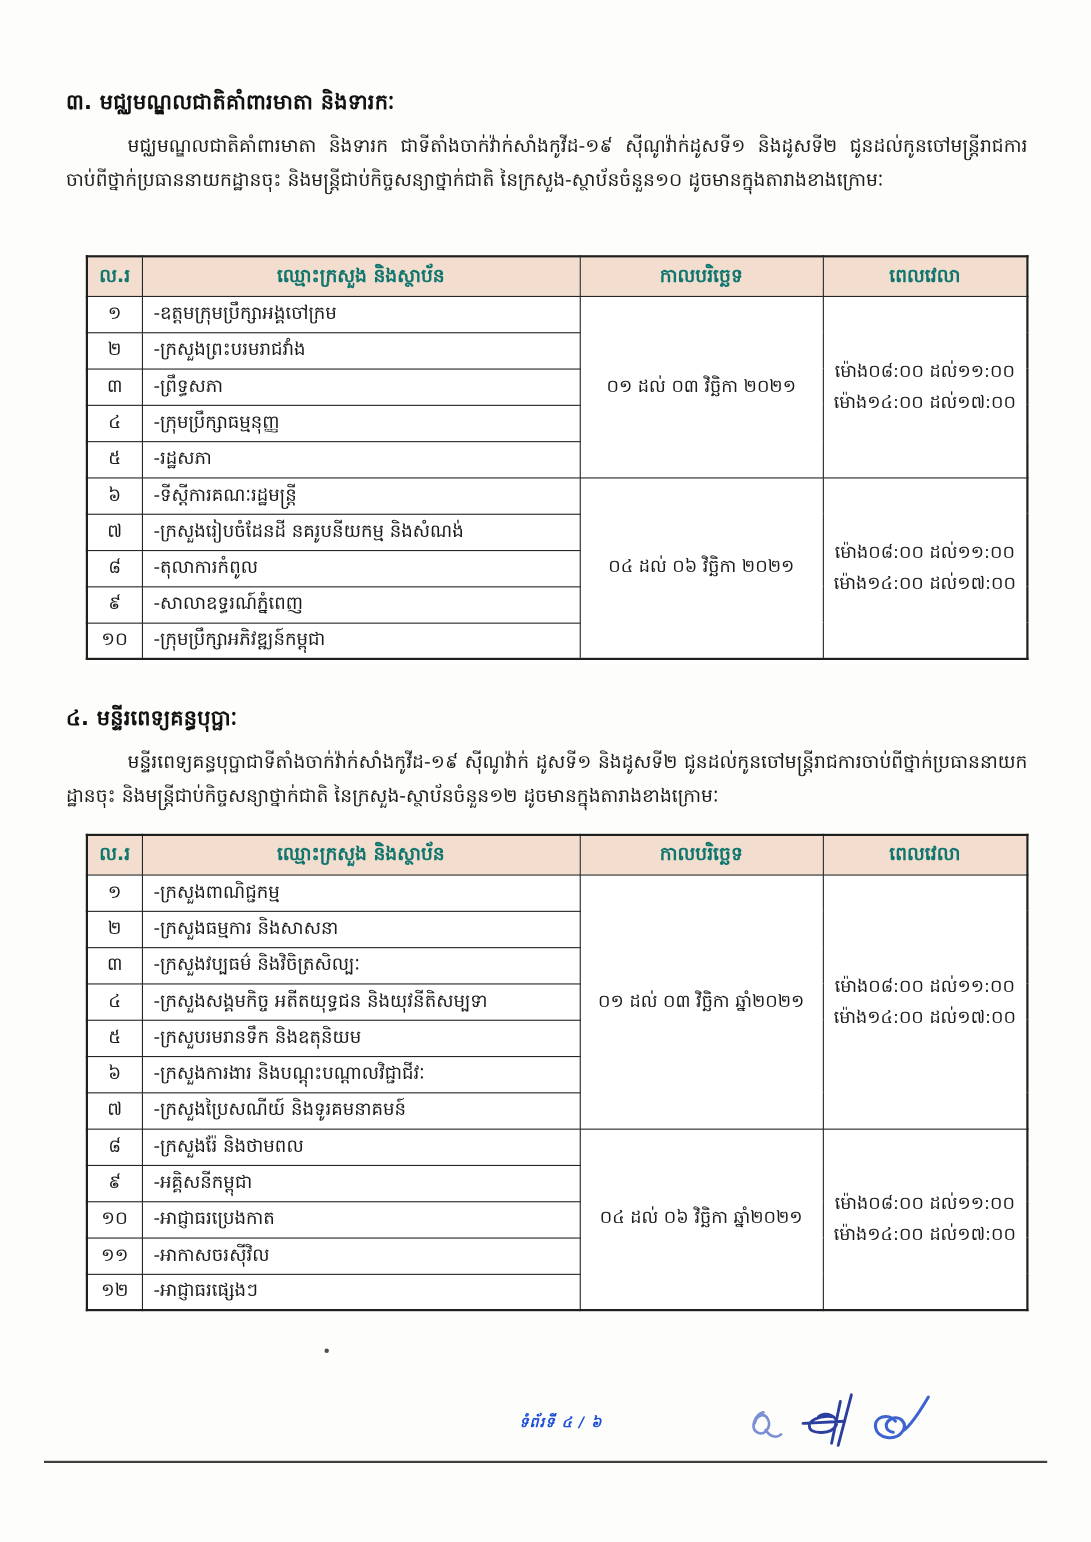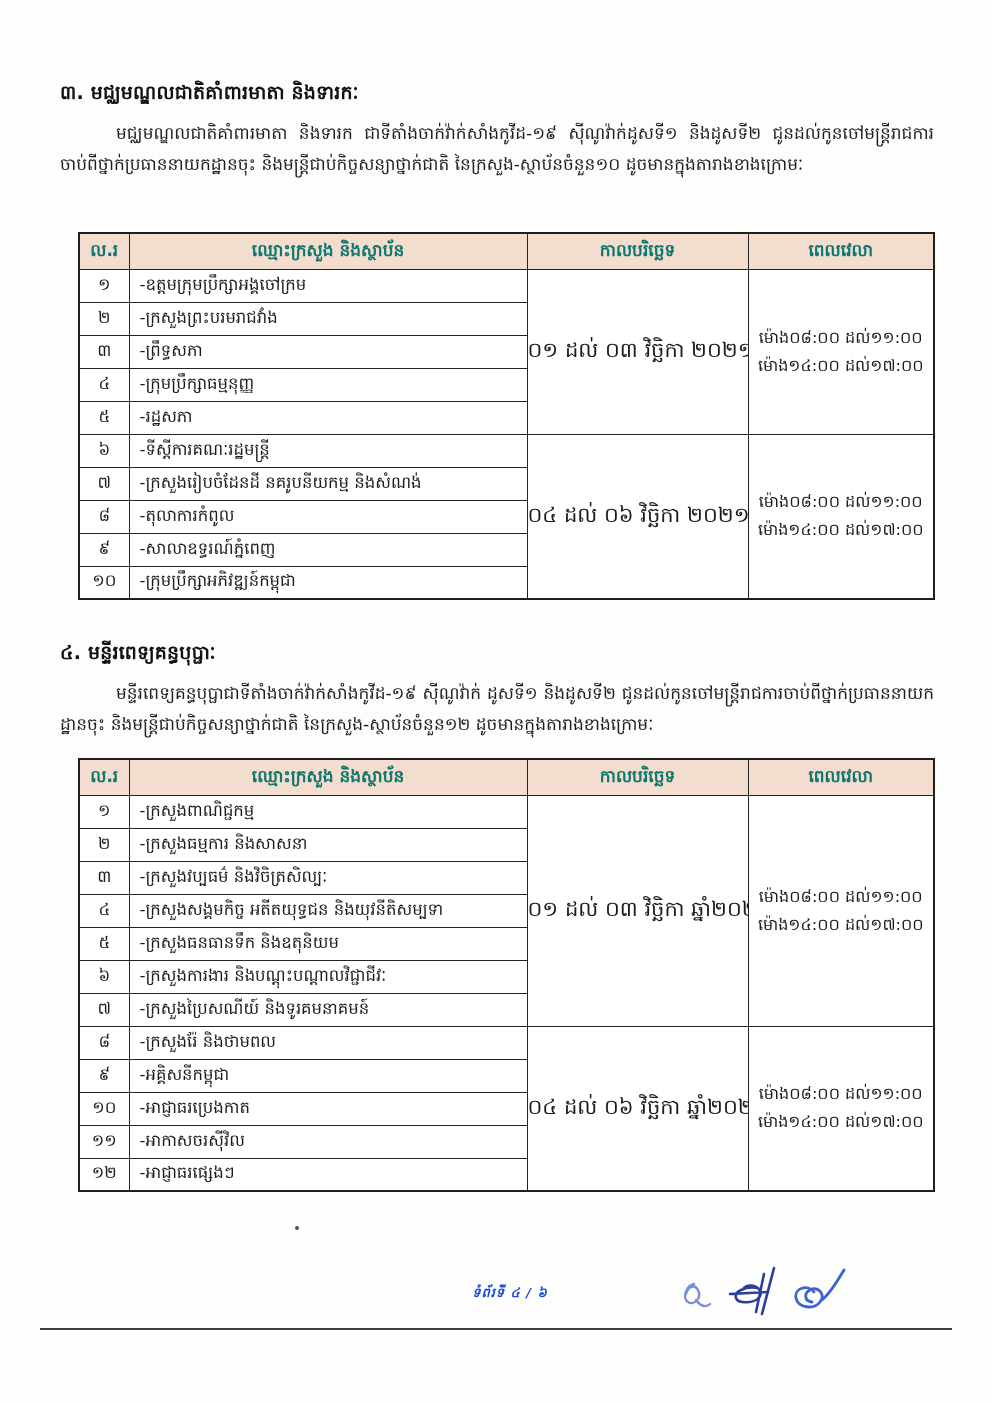--- a/index.html
+++ b/index.html
@@ -46,21 +46,21 @@
     font-size:17px; font-weight:bold; height:36px;
     text-align:center; color:#0f766e;margin-left:45px;
   }
   .sched td { height:33px; font-size:16.5px; }
   .col-no   { width:50px; }
   .col-name { width:398px; }
   .col-date { width:221px; }
   .col-time { width:186px; }
   td.c-no   { text-align:center; }
   td.c-name { padding-left:10px; text-align:left; }
-  td.c-date { text-align:center; font-size:21px; }
+  td.c-date { text-align:center; font-size:16px; }
   td.c-time { text-align:center; font-size:16px; line-height:1.75; white-space:normal; }
   td.c-time span { display:block; }
 
   #stray-dot {
     position:absolute; left:295px; top:1226px;
     width:4px; height:4px; border-radius:50%; background:#4c4c4c;
   }
 
   #page-number {
     position:absolute; left:440px; top:1284px; width:140px;
@@ -192,21 +192,21 @@
       <tr>
         <td class="c-no">៣</td>
         <td class="c-name">-ក្រសួងវប្បធម៌ និងវិចិត្រសិល្បៈ</td>
       </tr>
       <tr>
         <td class="c-no">៤</td>
         <td class="c-name">-ក្រសួងសង្គមកិច្ច អតីតយុទ្ធជន និងយុវនីតិសម្បទា</td>
       </tr>
       <tr>
         <td class="c-no">៥</td>
-        <td class="c-name">-ក្រសួងធនធានទឹក និងឧតុនិយម</td>
+        <td class="c-name">-ក្រសួបរមរានទឹក និងឧតុនិយម</td>
       </tr>
       <tr>
         <td class="c-no">៦</td>
         <td class="c-name">-ក្រសួងការងារ និងបណ្តុះបណ្តាលវិជ្ជាជីវៈ</td>
       </tr>
       <tr>
         <td class="c-no">៧</td>
         <td class="c-name">-ក្រសួងប្រៃសណីយ៍ និងទូរគមនាគមន៍</td>
       </tr>
       <tr>

